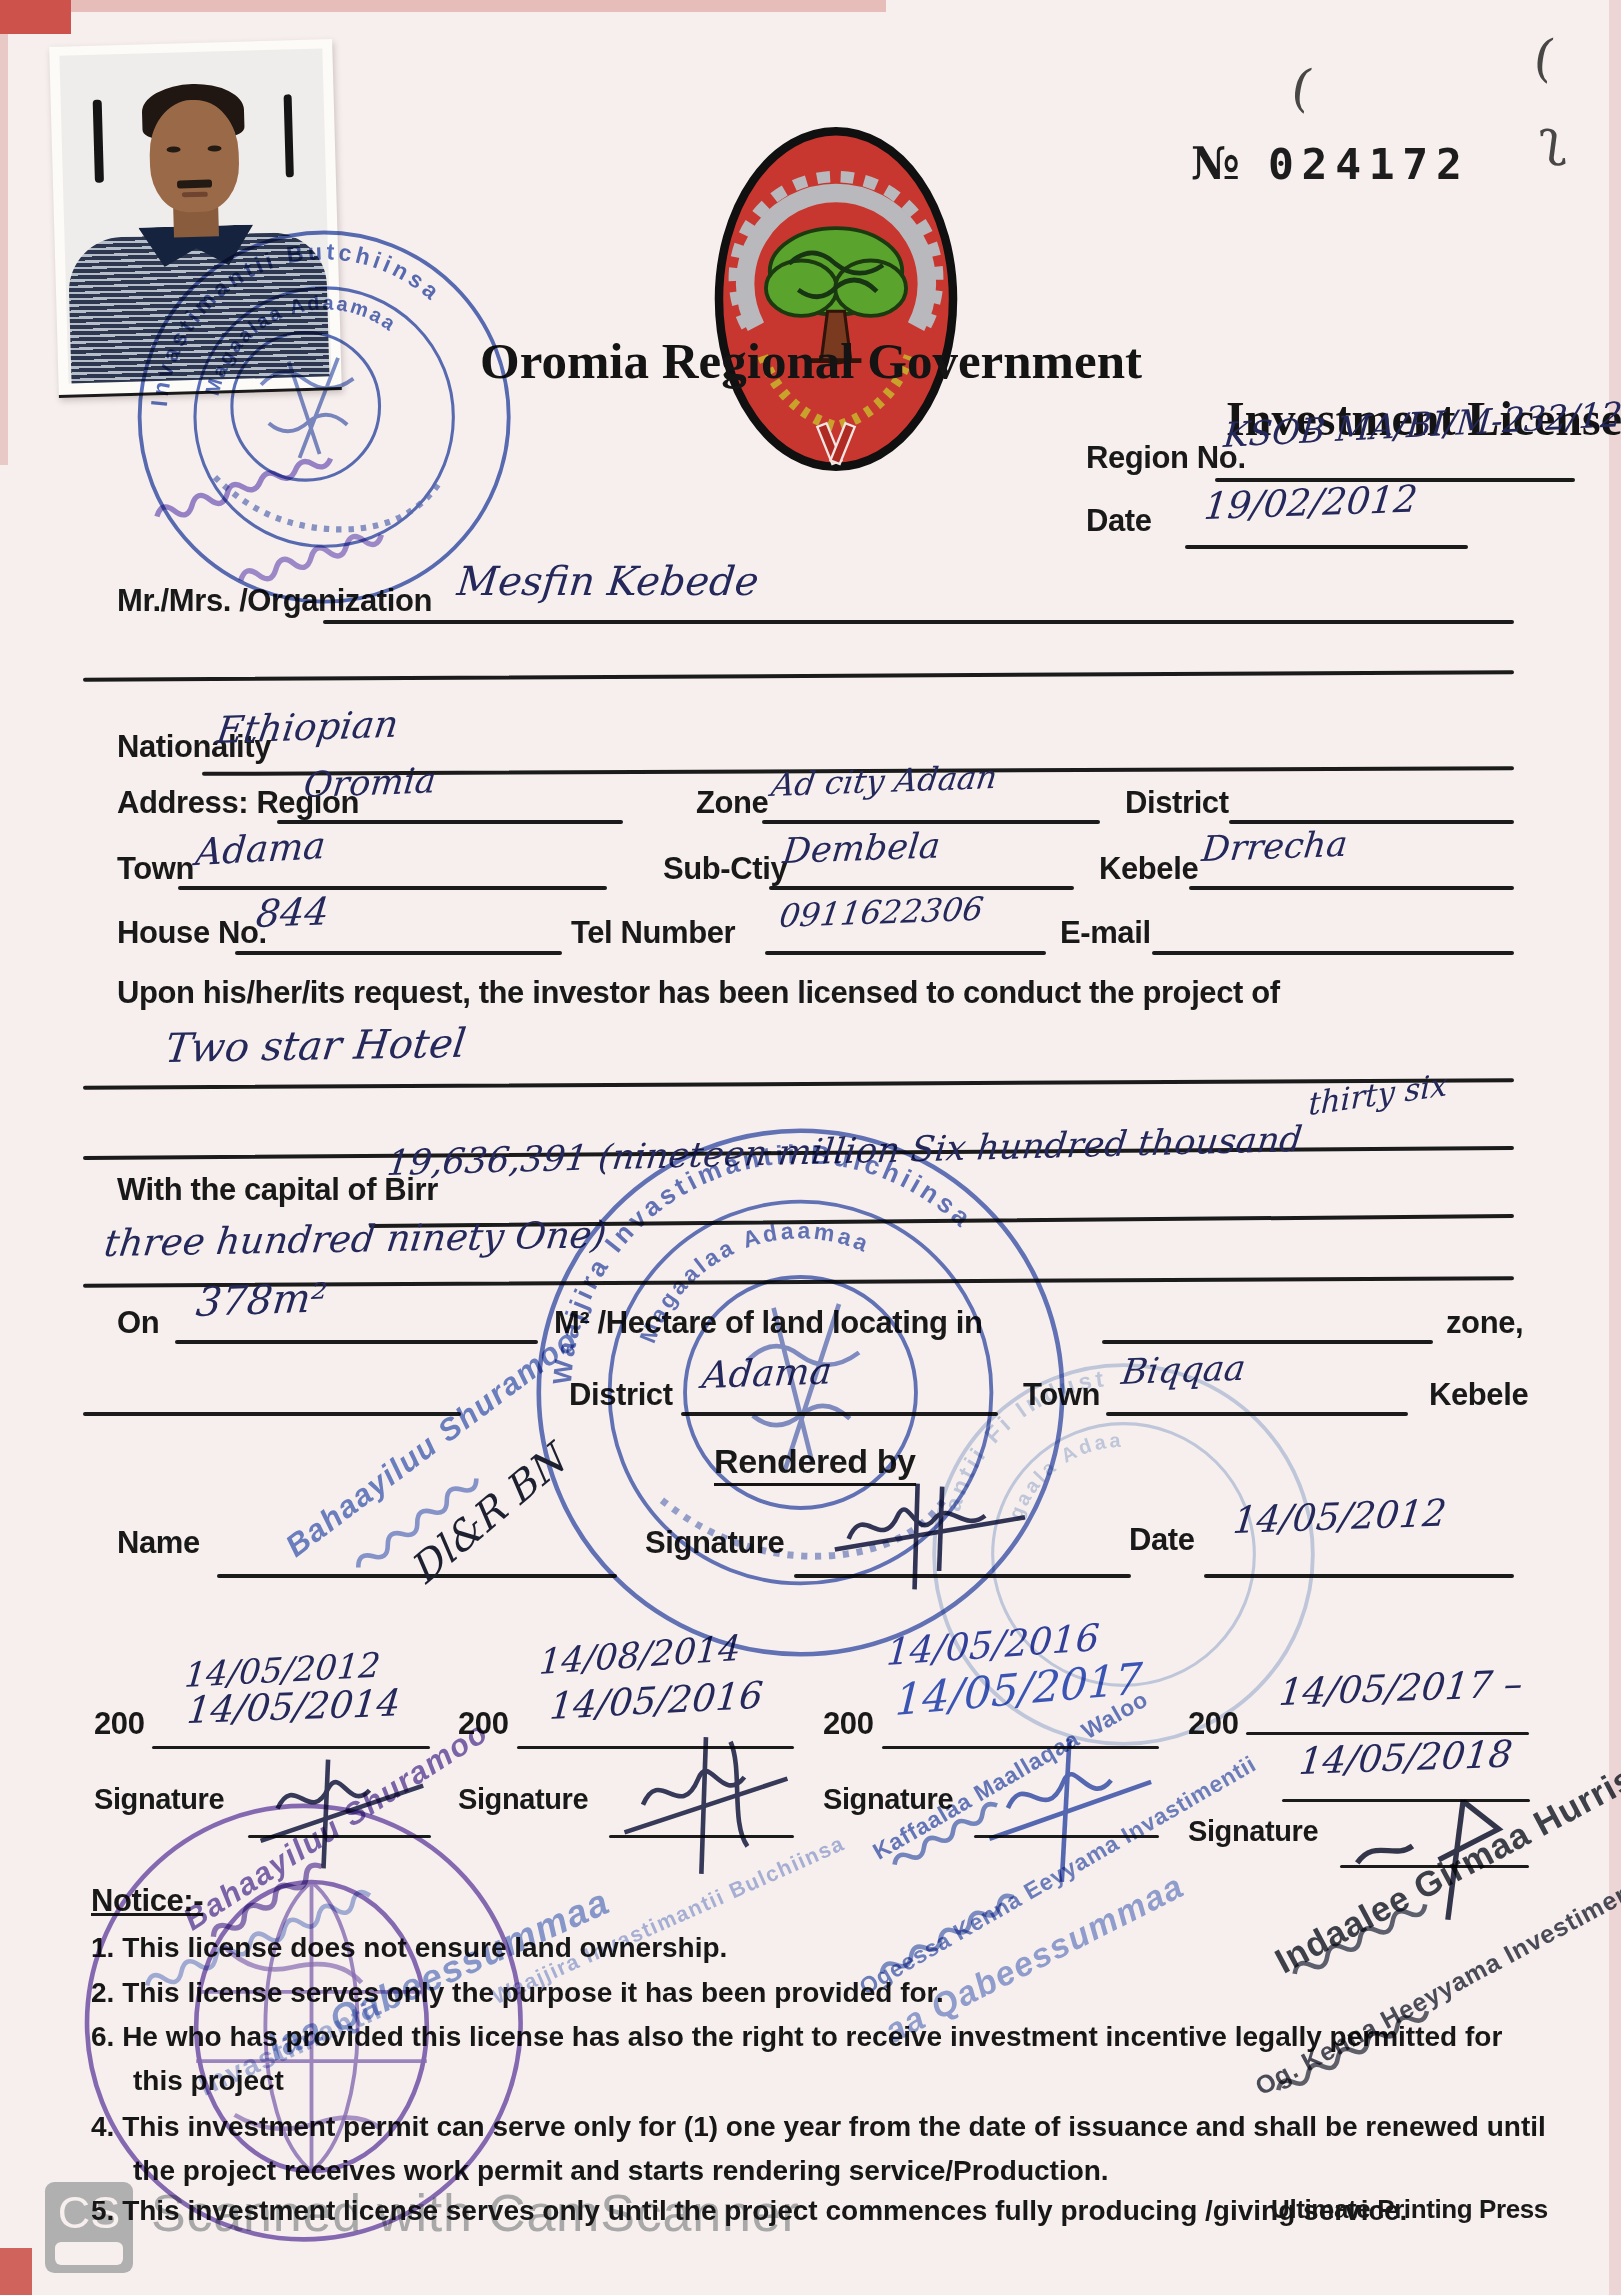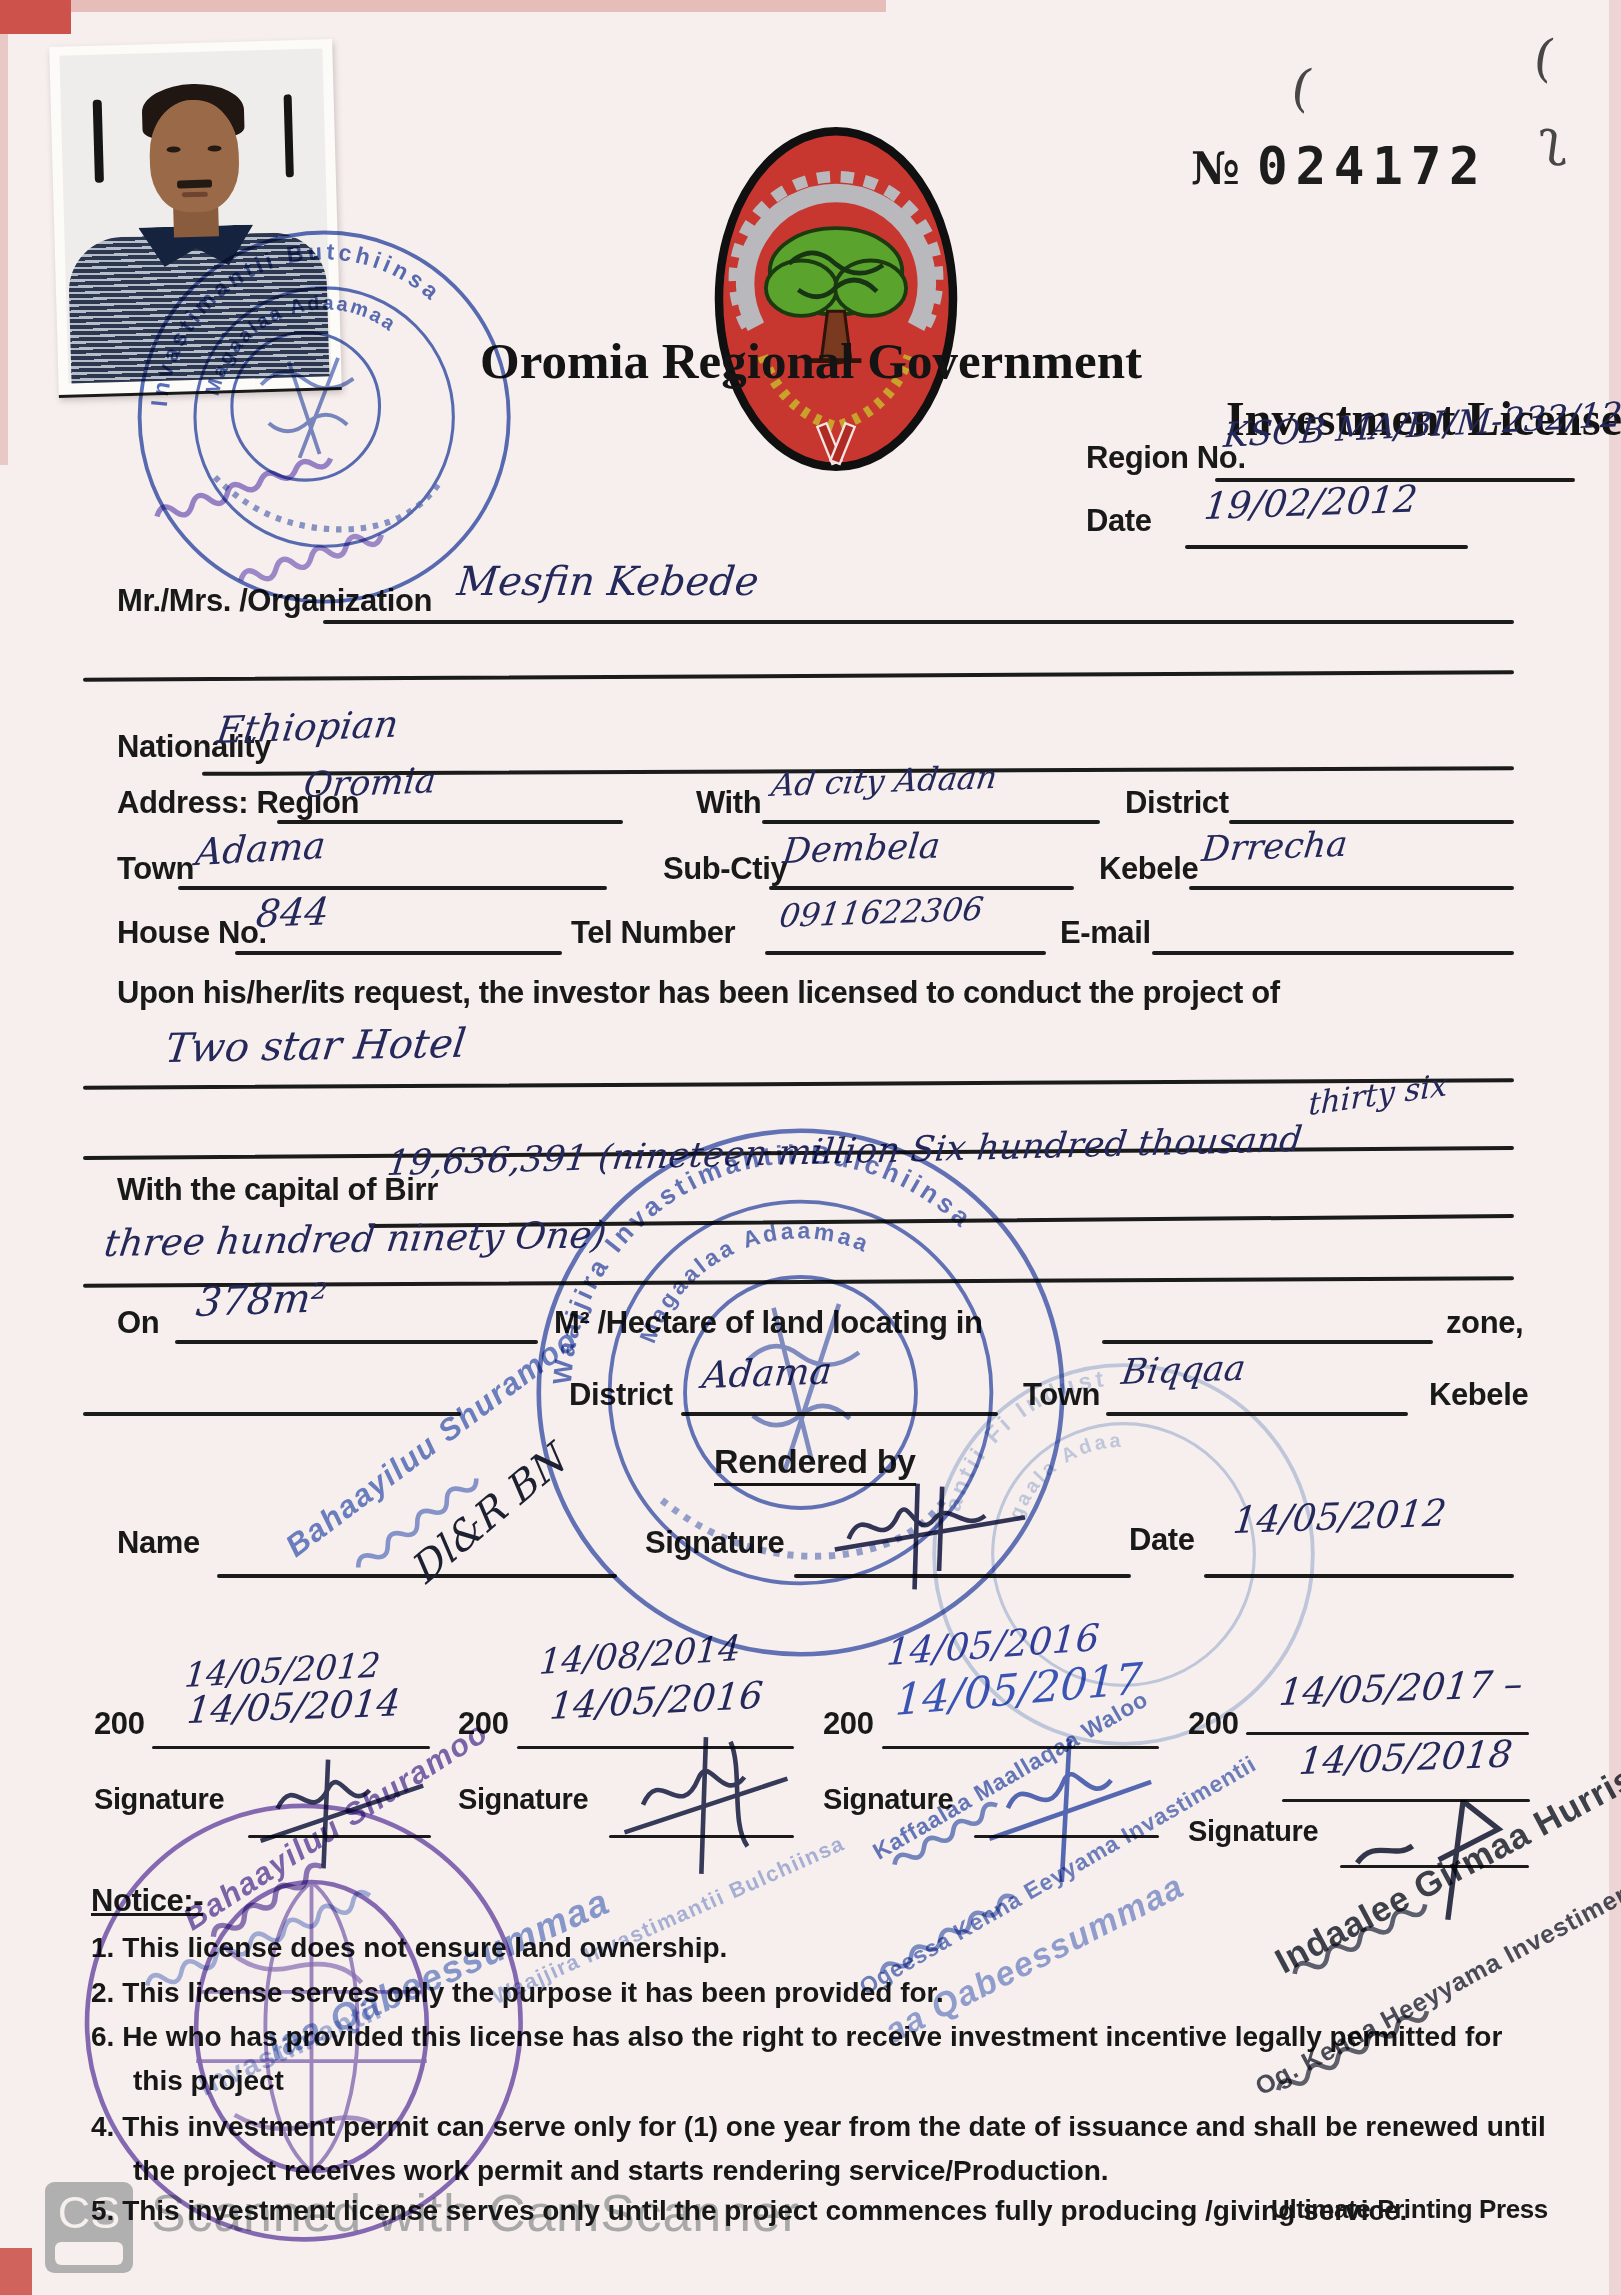--- a/index.html
+++ b/index.html
@@ -10,21 +10,21 @@
       font-size:31px;white-space:nowrap;letter-spacing:-0.4px;}
   .ln{position:absolute;height:3.8px;background:#1b1b1b;border-radius:2.3px;}
   .hw{position:absolute;font-family:"DejaVu Serif",serif;font-style:italic;color:#24285a;
       white-space:nowrap;transform:skewX(-6deg);transform-origin:left bottom;}
   .stamp{position:absolute;mix-blend-mode:multiply;}
   .diag{position:absolute;white-space:nowrap;font-weight:bold;mix-blend-mode:multiply;}
   .scrib{position:absolute;mix-blend-mode:multiply;}
   
   #serial{position:absolute;left:1191px;top:137px;font-family:"DejaVu Serif",serif;font-weight:bold;
           color:#1d1d1d;font-size:45px;letter-spacing:3.1px;}
-  #serial .num{letter-spacing:7.7px;margin-left:14px;font-family:"DejaVu Sans Mono",monospace;font-size:51px;}
+  #serial .num{letter-spacing:7.7px;margin-left:25px;font-family:"DejaVu Sans Mono",monospace;font-size:43px;}
   .corner-mark{position:absolute;font-size:51px;color:#2a2a2a;font-family:"DejaVu Serif",serif;opacity:.85;}
   #title1{position:absolute;left:0;width:1622px;top:332px;text-align:center;
           font-family:"Liberation Serif",serif;font-weight:bold;font-size:51px;color:#141414;}
   #title2{position:absolute;left:0;width:1622px;top:391px;text-align:right;
           font-family:"Liberation Serif",serif;font-weight:bold;font-size:48px;color:#141414;}
   
   #photo{position:absolute;left:54px;top:43px;width:283px;height:348px;background:#fcfbf8;
          transform:rotate(-1.6deg);box-shadow:1.5px 3.1px 6.2px rgba(80,60,60,.25);border-bottom:3.8px solid #1a1a1a;}
   #photo-inner{position:absolute;left:10px;top:9.2px;right:10px;bottom:10.8px;background:#efedeb;overflow:hidden;}
   .ph-mark{position:absolute;width:8.5px;height:83px;background:#151515;border-radius:3.8px;top:45px;}
@@ -113,21 +113,21 @@
   <div class="ln" style="left:323px;top:620px;width:1191px;"></div>
   <div class="ln" style="left:83px;top:674px;width:1431px;transform:rotate(-0.3deg);"></div>
 
   <div class="lb" style="left:117px;top:729px;">Nationality</div>
   <div class="hw" style="left:214px;top:709px;font-size:37px;transform:rotate(-2deg) skewX(-10deg);">Ethiopian</div>
   <div class="ln" style="left:202px;top:769px;width:1312px;transform:rotate(-0.25deg);"></div>
 
   <div class="lb" style="left:117px;top:785px;">Address: Region</div>
   <div class="hw" style="left:302px;top:765px;font-size:35px;transform:rotate(-2deg) skewX(-8deg);">Oromia</div>
   <div class="ln" style="left:277px;top:820px;width:346px;"></div>
-  <div class="lb" style="left:696px;top:785px;">With</div>
+  <div class="lb" style="left:696px;top:785px;">Zone</div>
   <div class="hw" style="left:769px;top:766px;font-size:32px;transform:rotate(-2deg) skewX(-10deg);">Ad city Adaan</div>
   <div class="ln" style="left:762px;top:820px;width:338px;"></div>
   <div class="lb" style="left:1125px;top:785px;">District</div>
   <div class="ln" style="left:1229px;top:820px;width:285px;"></div>
 
   <div class="lb" style="left:117px;top:851px;">Town</div>
   <div class="hw" style="left:194px;top:831px;font-size:37px;transform:rotate(-3deg) skewX(-8deg);">Adama</div>
   <div class="ln" style="left:178px;top:886px;width:429px;"></div>
   <div class="lb" style="left:663px;top:851px;">Sub-Ctiy</div>
   <div class="hw" style="left:781px;top:831px;font-size:35px;transform:rotate(-2deg) skewX(-8deg);">Dembela</div>

